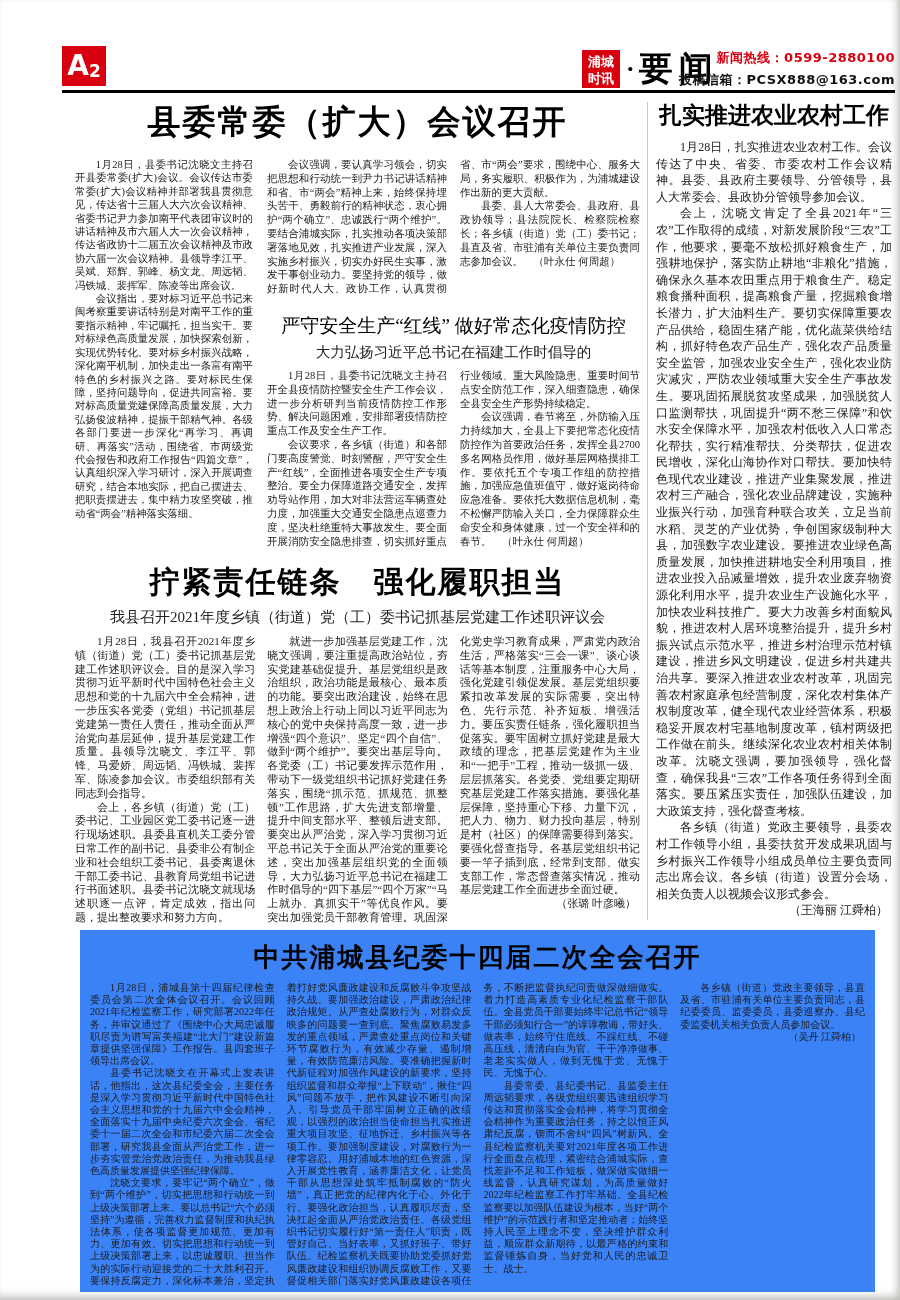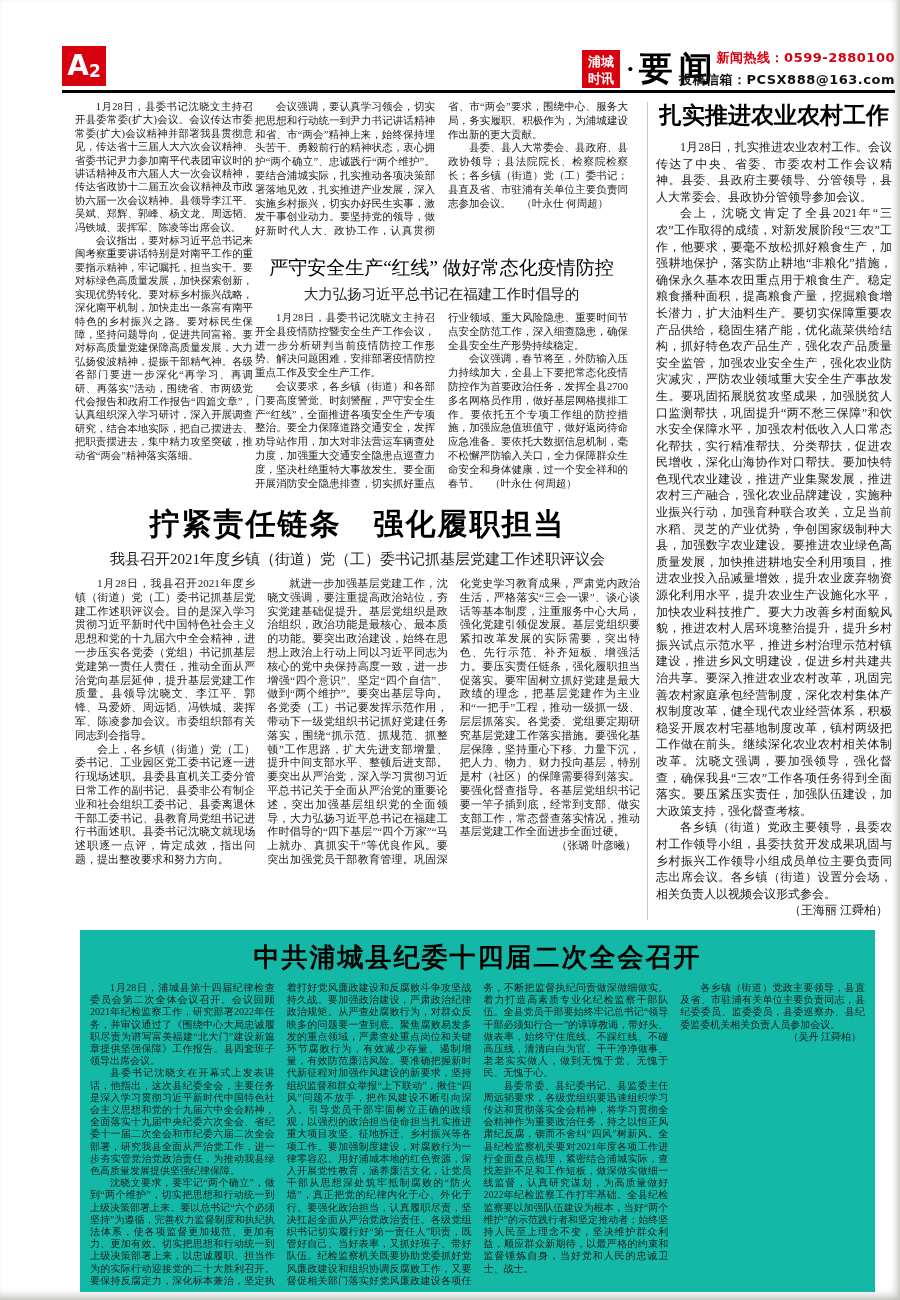--- a/index.html
+++ b/index.html
@@ -42,21 +42,21 @@
   .byline-right { text-align:right; text-indent:0; padding-right:4px; }
 
   
   .main-left { position:absolute; left:75px; top:100px; width:565px; height:822px; }
   .vdivider  { position:absolute; left:647px; top:102px; width:1px; height:818px; background:#c9c9c9; }
 
   .art1-head {
     font-family:"DejaVu Sans",sans-serif; font-weight:900; font-size:33px;
     text-align:center; letter-spacing:2px; color:#000; margin-bottom:13px;
   }
-  .art1-row { display:flex; gap:2px; height:392px; }
+  .art1-row { display:flex; gap:14px; height:392px; }
   .art1-col1 { width:178px; height:392px; overflow:hidden; font-size:10.4px; line-height:13.4px; }
   .art1-right { width:373px; }
   .art1-rest { height:146px; overflow:hidden; column-count:2; column-gap:13px; column-fill:auto;
                font-size:10.5px; line-height:13.8px; }
   .mid-head {
     margin-top:9px; font-size:19px; font-weight:400; text-align:center; white-space:nowrap;
     color:#000; font-family:"Liberation Serif",serif;
   }
   .mid-sub { font-size:14.5px; text-align:center; margin-top:4px; color:#222; }
   .mid-body { margin-top:7px; height:186px; overflow:hidden; column-count:2; column-gap:13px;
@@ -73,21 +73,21 @@
   
   .right-col { position:absolute; left:656px; top:100px; width:236px; height:822px; overflow:hidden; }
   .right-head {
     font-size:23px; font-weight:700; white-space:nowrap; text-align:center; color:#000;
     font-family:"Liberation Serif",serif; margin-bottom:8px;
   }
   .right-body { font-size:12px; line-height:16.6px; }
 
   
   .bottom-box {
-    position:absolute; left:80px; top:930px; width:795px; height:362px; background:#14b8a6;
+    position:absolute; left:80px; top:930px; width:795px; height:362px; background:#3b82f6;
     padding:10px 10px 8px 10px; overflow:hidden;
   }
   .box-head {
     font-family:"DejaVu Sans",sans-serif; font-weight:900; font-size:26px; text-align:center;
     letter-spacing:2px; color:#000; margin-bottom:7px;
   }
   .box-body { height:306px; overflow:hidden; column-count:4; column-gap:12px; column-fill:auto;
               font-size:10px; line-height:12.2px; }
 </style>
 </head>
@@ -109,20 +109,21 @@
       <span class="section-name">要闻</span>
     </div>
     <div class="contact">
       <div class="hotline">新闻热线：0599-2880100</div>
       <div class="email">投稿信箱：PCSX888@163.com</div>
     </div>
   </header>
   <div class="header-rule"></div>
 
   <div class="main-left">
+    <h1 class="art1-head">县委常委（扩大）会议召开</h1>
     <div class="art1-row">
       <div class="art1-col1 body-text">
           <p class="para">1月28日，县委书记沈晓文主持召开县委常委(扩大)会议。会议传达市委常委(扩大)会议精神并部署我县贯彻意见，传达省十三届人大六次会议精神、省委书记尹力参加南平代表团审议时的讲话精神及市六届人大一次会议精神，传达省政协十二届五次会议精神及市政协六届一次会议精神。县领导李江平、吴斌、郑辉、郭峰、杨文龙、周远韬、冯铁城、裴挥军、陈凌等出席会议。</p>
           <p class="para">会议指出，要对标习近平总书记来闽考察重要讲话特别是对南平工作的重要指示精神，牢记嘱托，担当实干。要对标绿色高质量发展，加快探索创新，实现优势转化。要对标乡村振兴战略，深化南平机制，加快走出一条富有南平特色的乡村振兴之路。要对标民生保障，坚持问题导向，促进共同富裕。要对标高质量党建保障高质量发展，大力弘扬俊波精神，提振干部精气神。各级各部门要进一步深化“再学习、再调研、再落实”活动，围绕省、市两级党代会报告和政府工作报告“四篇文章”，认真组织深入学习研讨，深入开展调查研究，结合本地实际，把自己摆进去、把职责摆进去，集中精力攻坚突破，推动省“两会”精神落实落细。</p>
         </div>
       <div class="art1-right">
         <div class="art1-rest body-text">
             <p class="para">会议强调，要认真学习领会，切实把思想和行动统一到尹力书记讲话精神和省、市“两会”精神上来，始终保持埋头苦干、勇毅前行的精神状态，衷心拥护“两个确立”、忠诚践行“两个维护”。要结合浦城实际，扎实推动各项决策部署落地见效，扎实推进产业发展，深入实施乡村振兴，切实办好民生实事，激发干事创业动力。要坚持党的领导，做好新时代人大、政协工作，认真贯彻省、市“两会”要求，围绕中心、服务大局，务实履职、积极作为，为浦城建设作出新的更大贡献。</p>
             <p class="para">县委、县人大常委会、县政府、县政协领导；县法院院长、检察院检察长；各乡镇（街道）党（工）委书记；县直及省、市驻浦有关单位主要负责同志参加会议。　（叶永仕 何周超）</p>
           </div>

